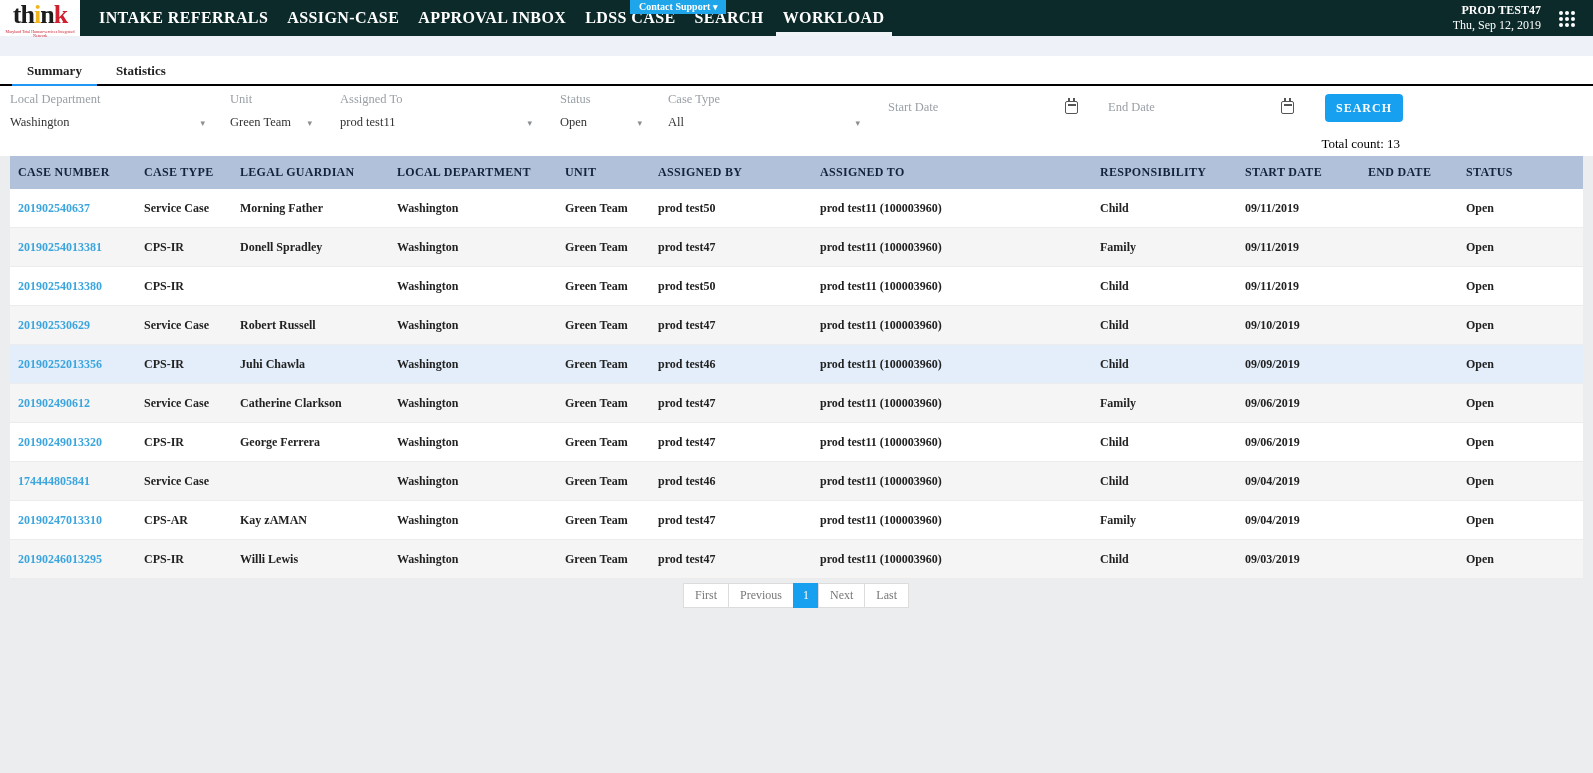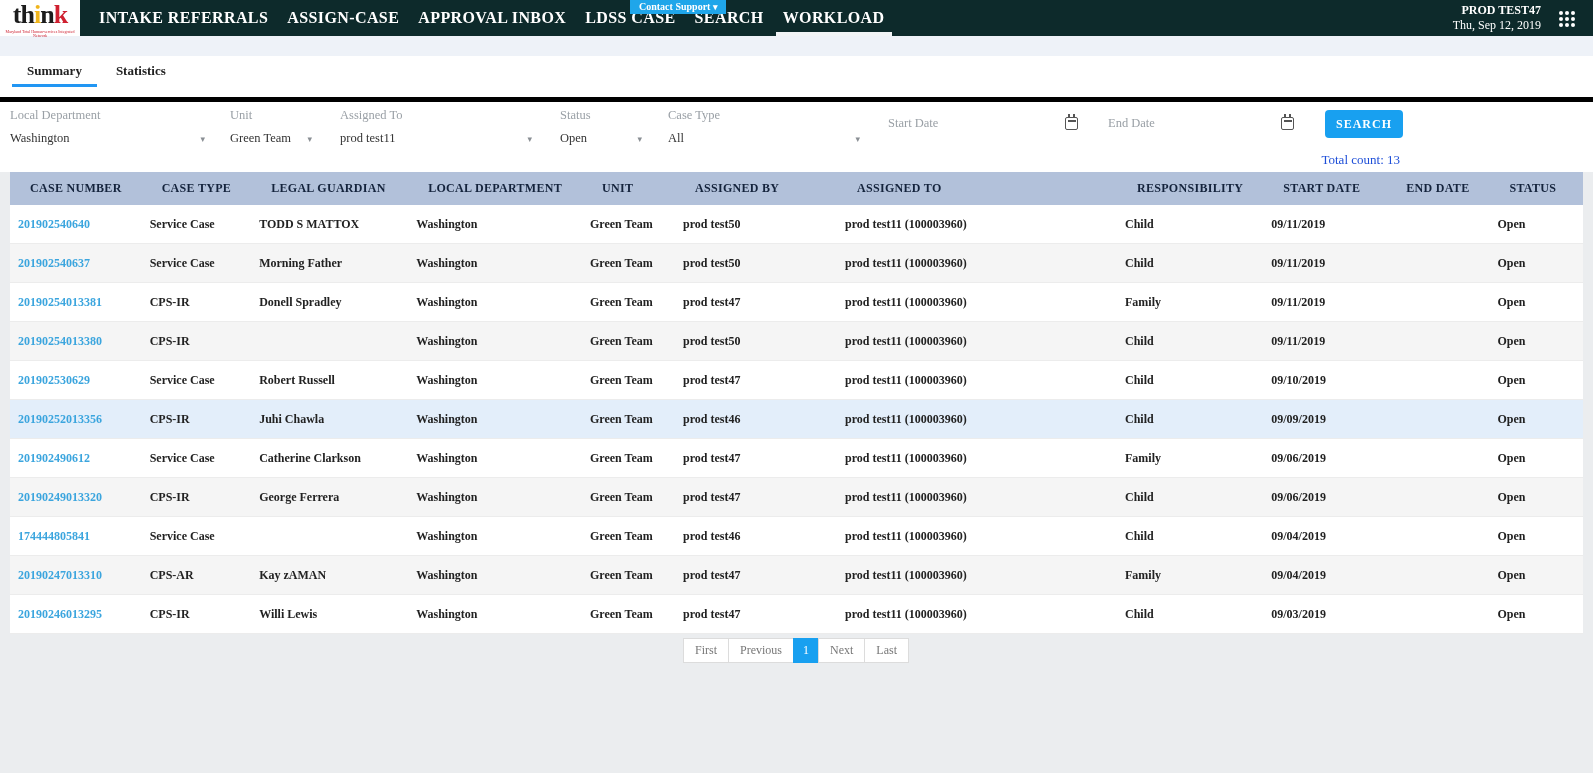--- a/index.html
+++ b/index.html
@@ -23,21 +23,21 @@
   .user-name { font-weight:bold; font-size:12px; line-height:15px; }
   .user-date { font-size:12px; line-height:14px; }
   .grid9 { position:absolute; right:18px; top:11px; display:grid;
            grid-template-columns:repeat(3,4px); grid-gap:2px; cursor:pointer; }
   .grid9 i { width:4px; height:4px; background:#fff; border-radius:50%; }
 
   
   .subband { height:20px; background:#eef2f8; }
 
   
-  .tabbar { height:46px; background:#fff; border-bottom:5px solid #000000; padding-left:12px; }
+  .tabbar { height:30px; background:#fff; border-bottom:2px solid #000000; padding-left:12px; }
   .tab { display:inline-block; position:relative; height:30px; line-height:30px; padding:0 15px;
          font-weight:bold; font-size:13px; color:#222; cursor:pointer; }
   .tab.active::after { content:""; position:absolute; left:0; right:0; bottom:-1px;
          height:3px; background:#2196f3; }
 
   
   .filters { position:relative; height:48px; background:#fff; }
   .fitem { position:absolute; top:6px; }
   .f-label { font-size:12.5px; color:#9aa0a6; }
   .f-value { margin-top:8px; font-size:12.5px; color:#333;
@@ -47,26 +47,26 @@
   .cal { width:13px; height:13px; border:1.5px solid #555; border-radius:2px;
          position:relative; display:inline-block; }
   .cal::before { content:""; position:absolute; top:-4px; left:1.5px; width:2px; height:3px;
          background:#555; box-shadow:5px 0 #555; }
   .cal::after  { content:""; position:absolute; top:1.5px; left:1.5px; right:1.5px; height:2px;
          background:#555; }
   .search-btn { position:absolute; left:1325px; top:8px; width:78px; height:28px;
          background:#18a0f0; border:none; border-radius:4px; color:#fff; font-weight:bold;
          font-size:12px; letter-spacing:1px; font-family:"Liberation Serif", serif; cursor:pointer; }
   .count-line { background:#fff; height:22px; text-align:right; padding-right:193px;
-         font-size:13px; color:#1d4ed8; line-height:20px; }
+         font-size:13px; color:#000000; line-height:20px; }
 
   
   table { width:1573px; margin:0 10px; border-collapse:collapse; background:#fff; }
   thead th { background:#b2c1da; color:#14233c; font-size:12px; font-weight:bold;
-         text-align:left; padding:9px 20px; letter-spacing:.3px; white-space:nowrap; }
+         text-align:left; padding:9px 8px; letter-spacing:.3px; white-space:nowrap; }
   tbody td { font-size:12px; font-weight:bold; color:#222; padding:12px 8px; line-height:14px;
          border-bottom:1px solid #ececec; white-space:nowrap; }
   tbody tr:nth-child(even) { background:#f5f5f5; }
   tbody tr.hl { background:#e3eefa; }
   td a.case-link { color:#3ba5de; text-decoration:none; cursor:pointer; }
 
   
   .pager { display:flex; justify-content:center; margin-top:4px; }
   .pbtn { background:#fff; border:1px solid #dcdcdc; color:#777; font-size:12px;
           font-family:"Liberation Serif", serif; padding:4px 11px; margin-left:-1px; cursor:pointer; }
@@ -204,33 +204,20 @@
       <th>ASSIGNED BY</th>
       <th>ASSIGNED TO</th>
       <th>RESPONSIBILITY</th>
       <th>START DATE</th>
       <th>END DATE</th>
       <th>STATUS</th>
     </tr>
   </thead>
   <tbody>
       <tr>
-        <td><a class="case-link">201902540640</a></td>
-        <td>Service Case</td>
-        <td>TODD S MATTOX</td>
-        <td>Washington</td>
-        <td>Green Team</td>
-        <td>prod test50</td>
-        <td>prod test11 (100003960)</td>
-        <td>Child</td>
-        <td>09/11/2019</td>
-        <td></td>
-        <td>Open</td>
-      </tr>
-      <tr>
         <td><a class="case-link">201902540637</a></td>
         <td>Service Case</td>
         <td>Morning Father</td>
         <td>Washington</td>
         <td>Green Team</td>
         <td>prod test50</td>
         <td>prod test11 (100003960)</td>
         <td>Child</td>
         <td>09/11/2019</td>
         <td></td>

